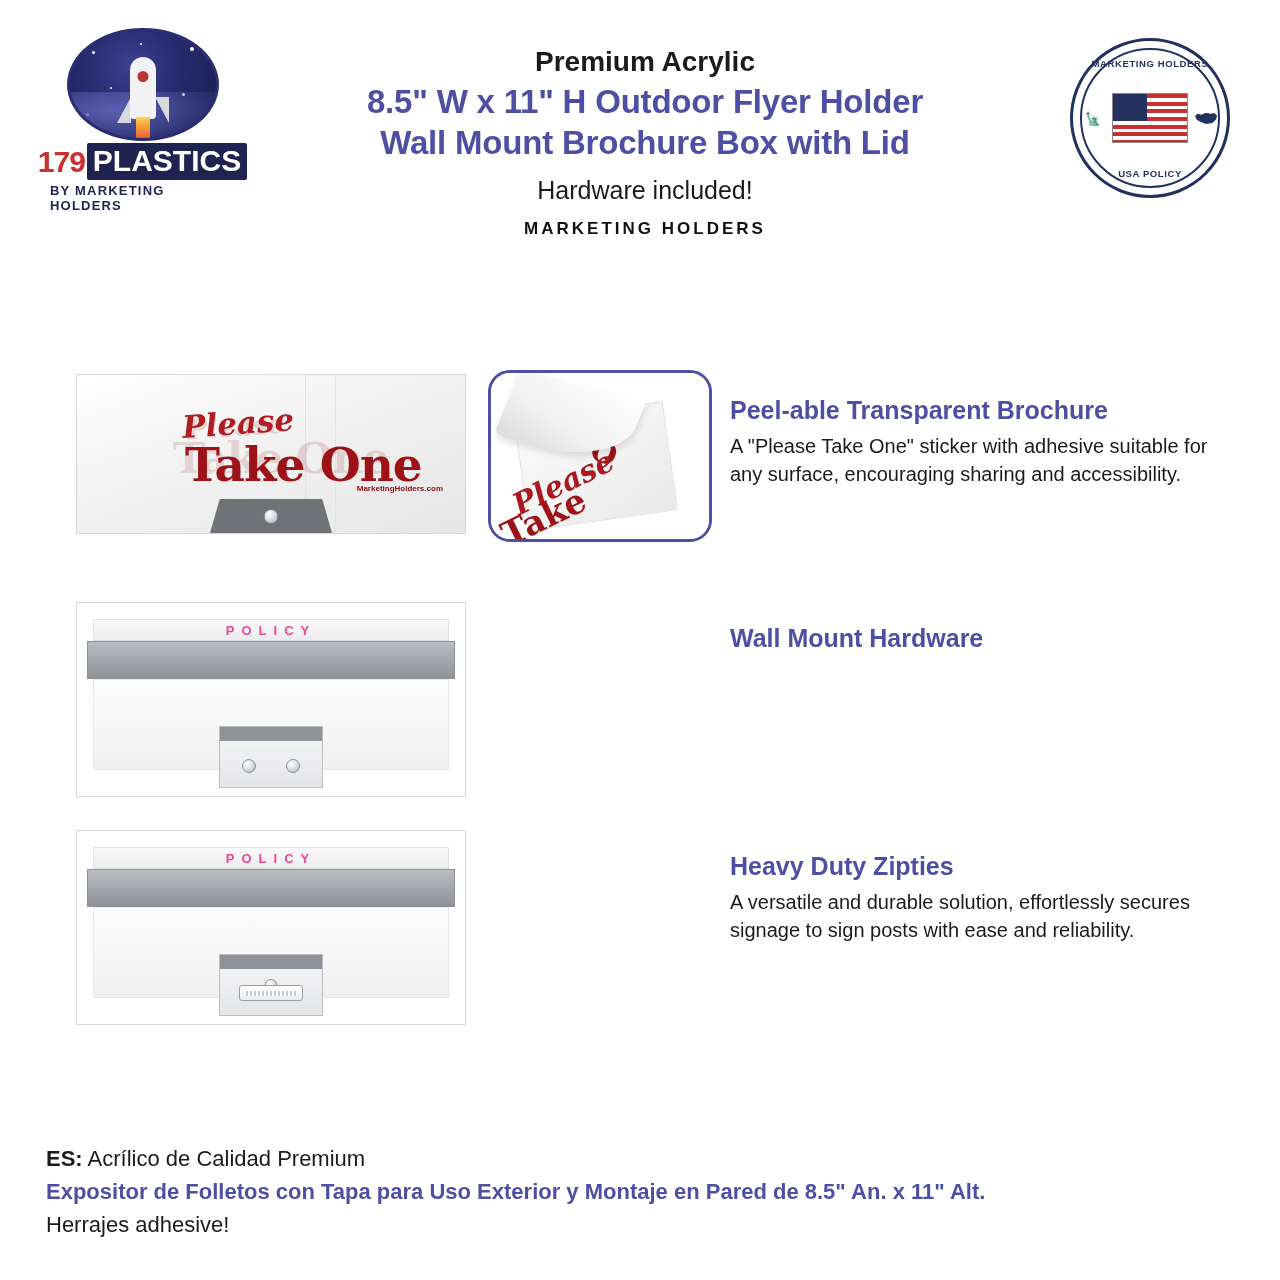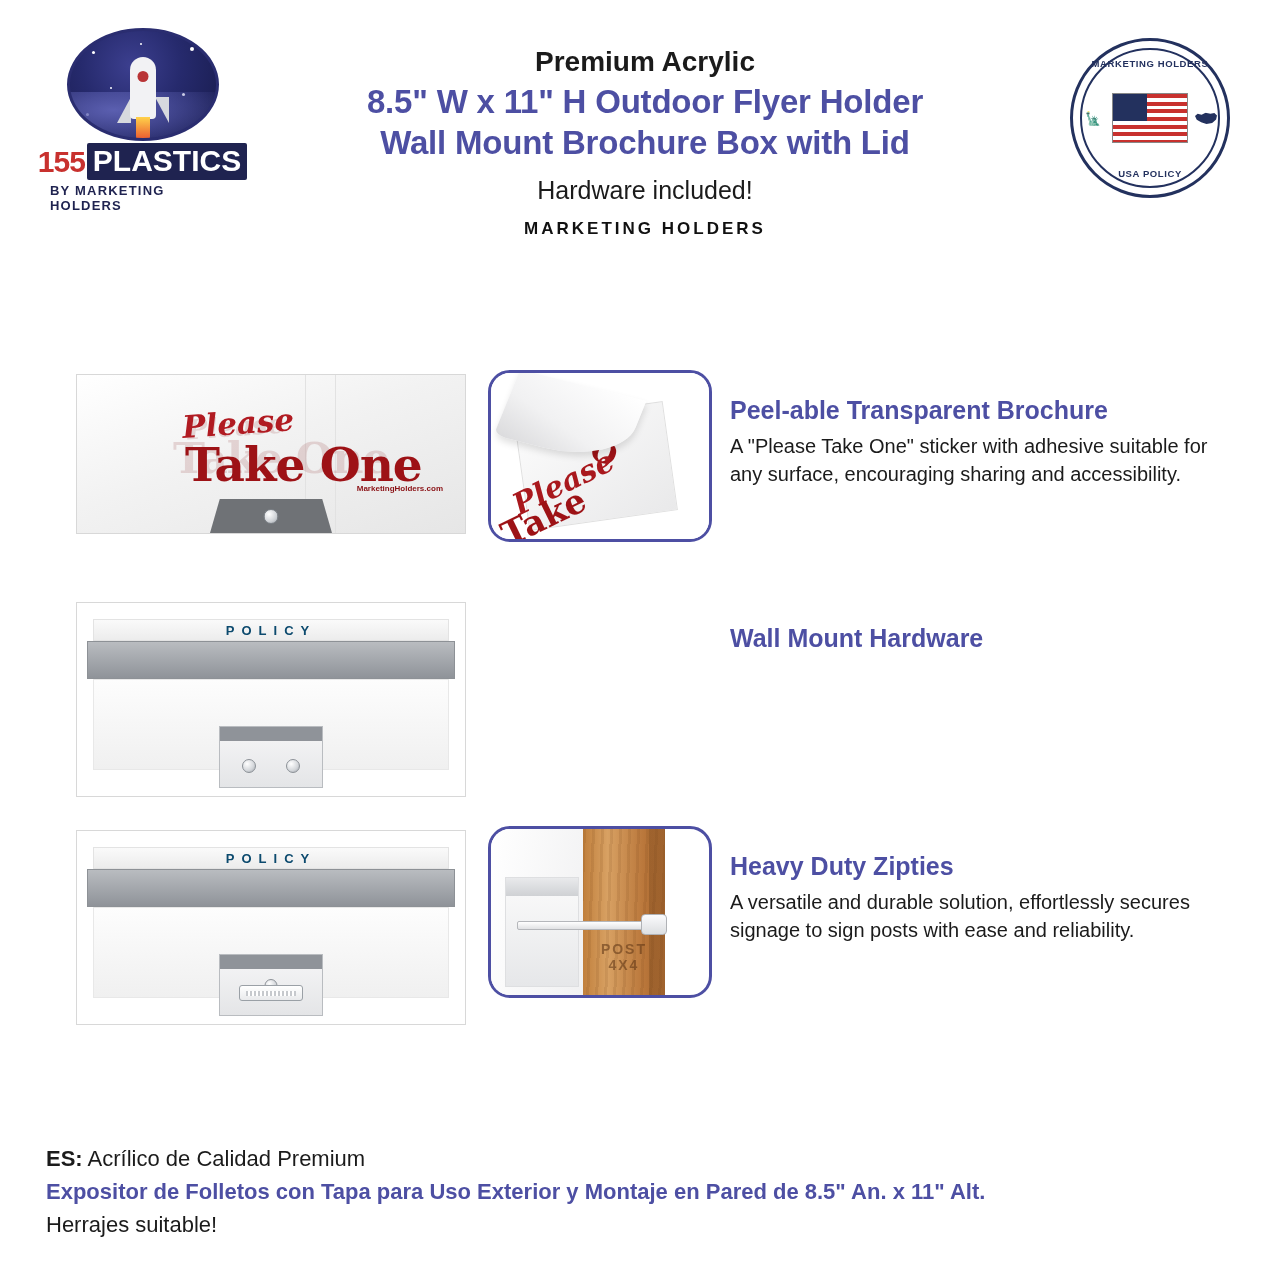--- a/index.html
+++ b/index.html
@@ -158,21 +158,21 @@
   
   .ph-holder { position: absolute; inset: 0; background: #ffffff; }
   .ph-h-top { position: absolute; left: 16px; right: 16px; top: 16px; height: 22px;
     background: linear-gradient(#fafafa,#ececec); border: 1px solid #e3e3e3; }
   .ph-h-lid { position: absolute; left: 10px; right: 10px; top: 38px; height: 38px;
     background: linear-gradient(#b9bcc0,#8f9399); border: 1px solid #8d9196; }
   .ph-h-body { position: absolute; left: 16px; right: 16px; top: 76px; bottom: 26px;
     background: linear-gradient(#fdfdfd,#f0f0f0); border: 1px solid #e8e8e8; }
   .ph-h-label {
     position: absolute; left: 0; right: 0; top: 20px; text-align: center;
-    font-size: 13px; letter-spacing: 7px; color: #0c4a6e; font-weight: 700;
+    font-size: 13px; letter-spacing: 7px; color: #ec4899; font-weight: 700;
   }
   .ph-plate {
     position: absolute; left: 50%; transform: translateX(-50%); bottom: 8px;
     width: 104px; height: 62px; background: linear-gradient(#f6f6f7,#e4e5e7);
     border: 1px solid #b9bcc0;
   }
   .ph-plate-top { position: absolute; left: 0; right: 0; top: 0; height: 14px; background: #8f9399; }
   .ph-hole {
     position: absolute; top: 32px; width: 14px; height: 14px; border-radius: 50%;
     background: radial-gradient(circle at 35% 32%, #ffffff 0%, #d3d6da 60%, #9aa0a6 100%);
@@ -315,21 +315,21 @@
         <div class="star" style="left:132px;top:92px;width:2px;height:2px;"></div>
         <div class="star" style="left:16px;top:82px;width:3px;height:3px;"></div>
         <div class="cloud"></div>
         <div class="rocket-fin-l"></div>
         <div class="rocket-fin-r"></div>
         <div class="rocket-body"></div>
         <div class="rocket-window"></div>
         <div class="rocket-flame"></div>
       </div>
       <div class="brand-321">
-        <span class="num">155</span>
+        <span class="num">179</span>
         <span class="word">PLASTICS</span>
       </div>
       <div class="brand-sub">BY MARKETING HOLDERS</div>
     </div>
 
     <div class="title-block">
       <div class="t-premium">Premium Acrylic</div>
       <div class="t-main">8.5" W x 11" H Outdoor Flyer Holder</div>
       <div class="t-main" style="margin-top:0">Wall Mount Brochure Box with Lid</div>
       <div class="t-hardware">Hardware included!</div>
@@ -411,45 +411,30 @@
           <div class="ph-h-lid"></div>
           <div class="ph-h-body"></div>
           <div class="ph-plate">
             <div class="ph-plate-top"></div>
             <div class="ph-dot"></div>
             <div class="ph-zip"></div>
           </div>
         </div>
       </div>
 
-      <div class="callout">
-        <div class="co3-left"></div>
-        <div class="co3-holder">
-            <div class="co3-holder-cap"></div>
-          </div>
-        <div class="co3-post">
-          <div class="co3-post-right"></div>
-        </div>
-        <div class="co3-posttext">
-          <span>POST</span><br>
-          <span>4X4</span>
-        </div>
-        <div class="co3-zip"></div>
-        <div class="co3-ziphead"></div>
-      </div>
 
       <div class="feat-text">
         <div class="feat-title">Heavy Duty Zipties</div>
         <div class="feat-desc">A versatile and durable solution, effortlessly secures signage to sign posts with ease and reliability.</div>
       </div>
     </div>
   </div>
 
   <div class="footer">
     <div class="f1">
       <b>ES:</b>
       <span>Acrílico de Calidad Premium</span>
     </div>
     <div class="f2">Expositor de Folletos con Tapa para Uso Exterior y Montaje en Pared de 8.5" An. x 11" Alt.</div>
-    <div class="f3">Herrajes suitable!</div>
+    <div class="f3">Herrajes adhesive!</div>
   </div>
 
 </div>
 
 </body></html>

